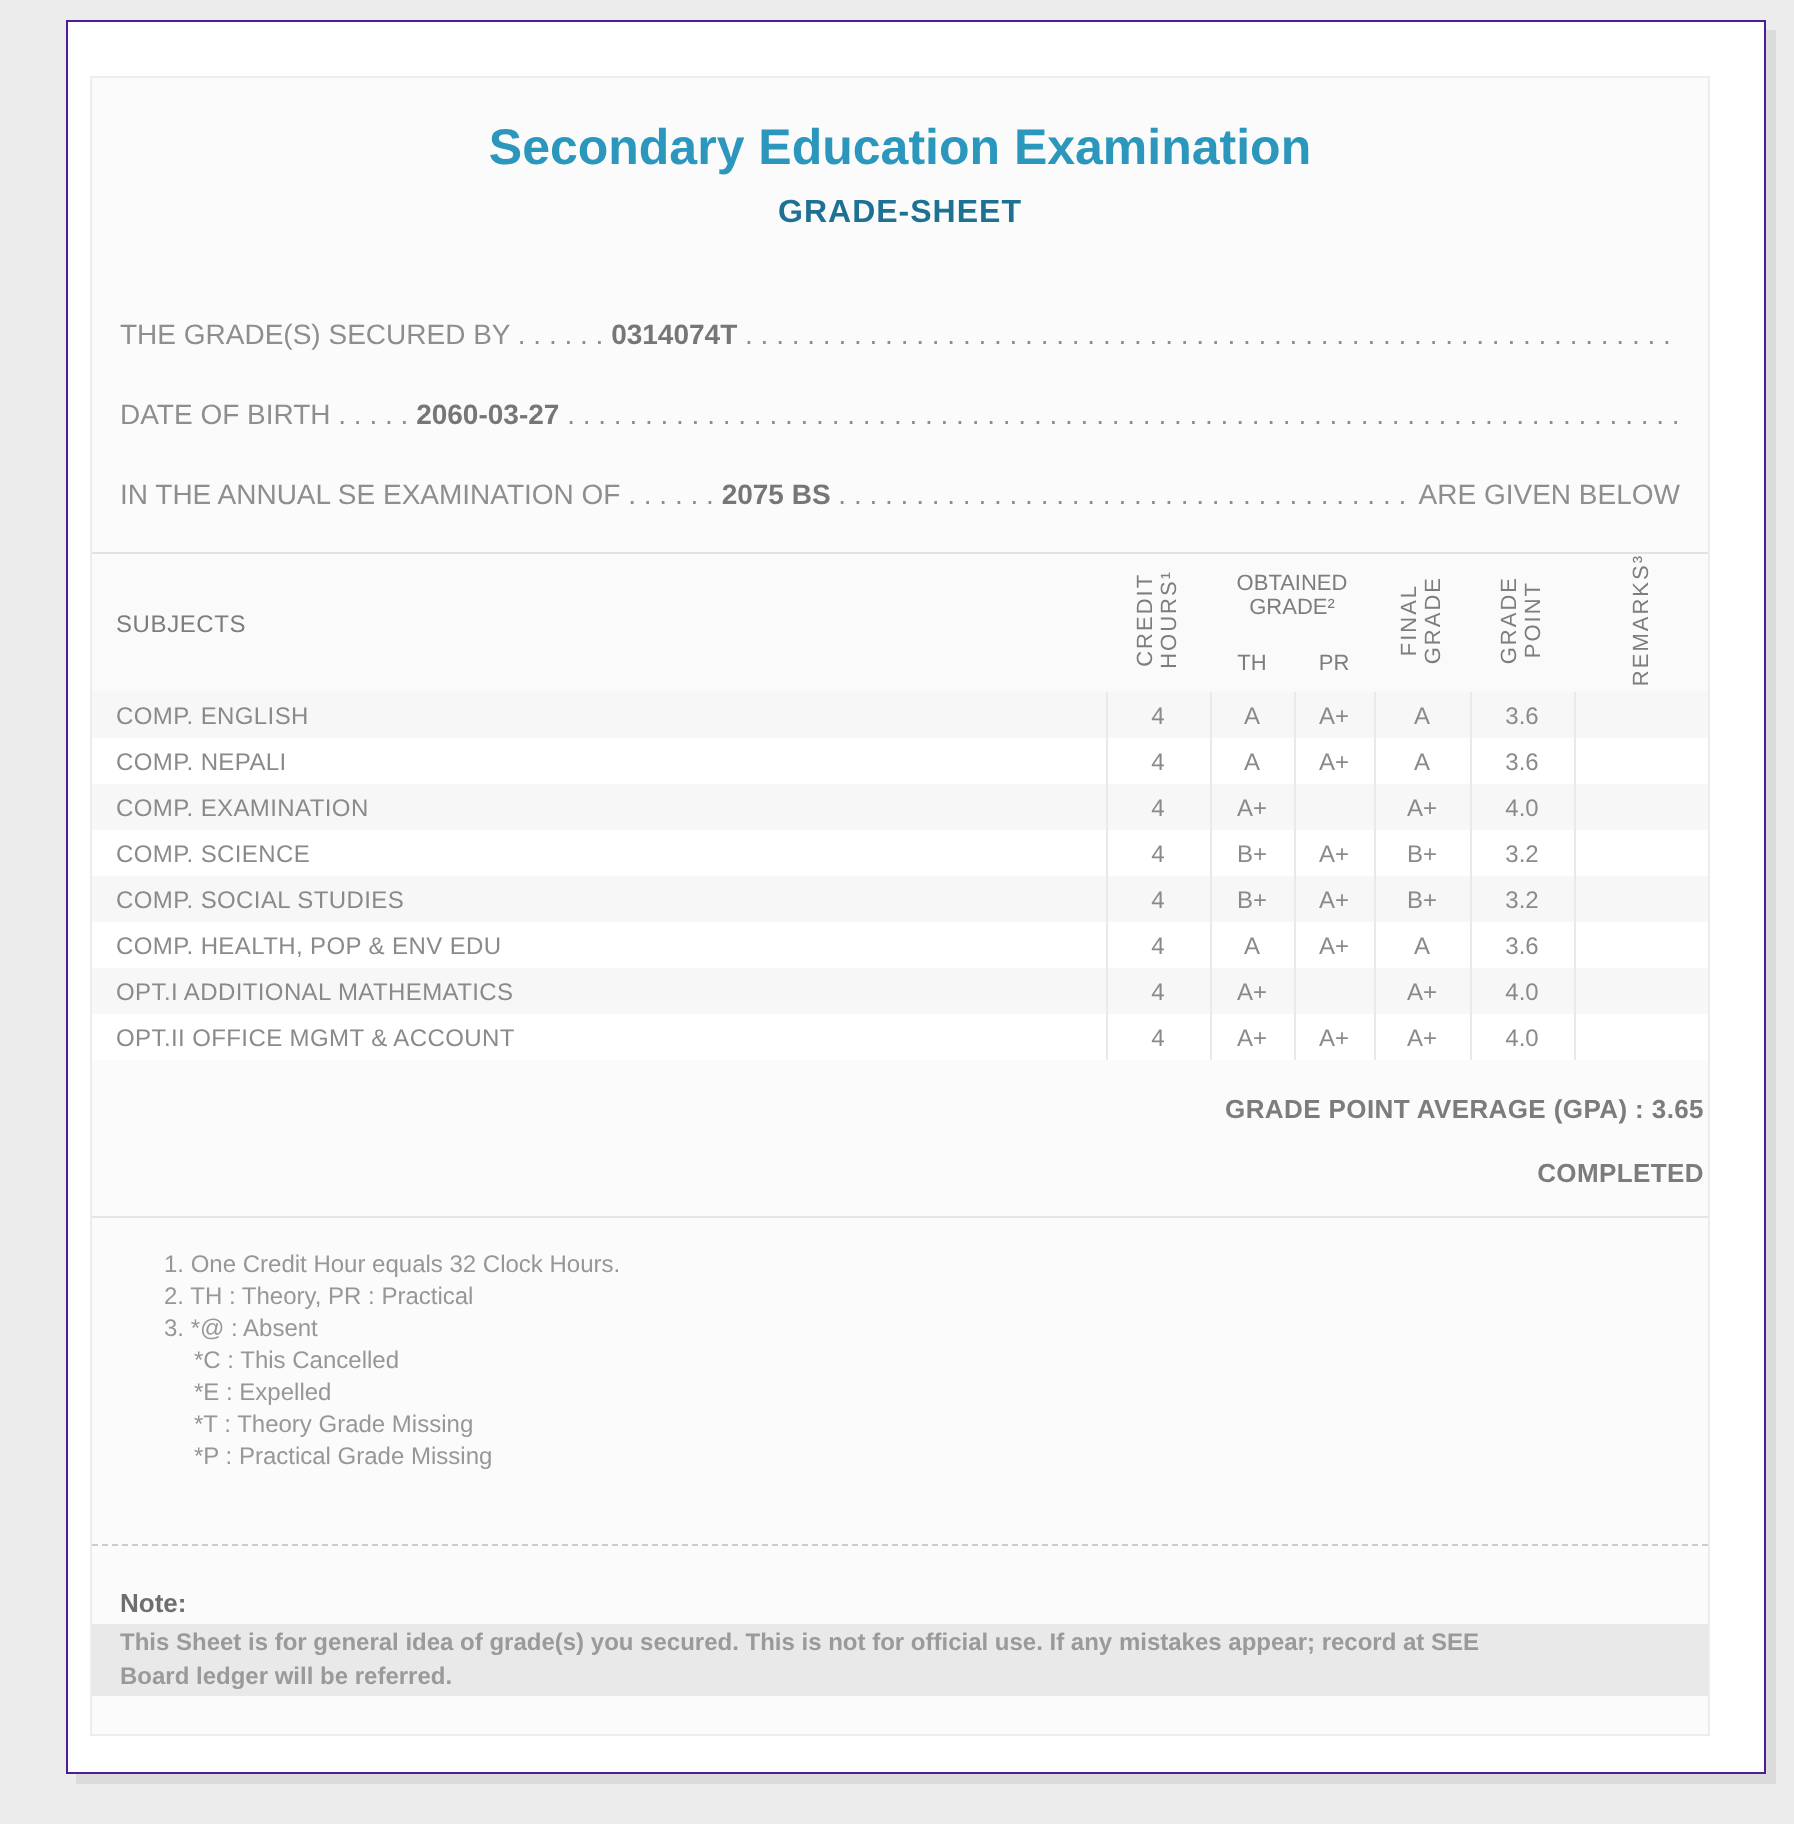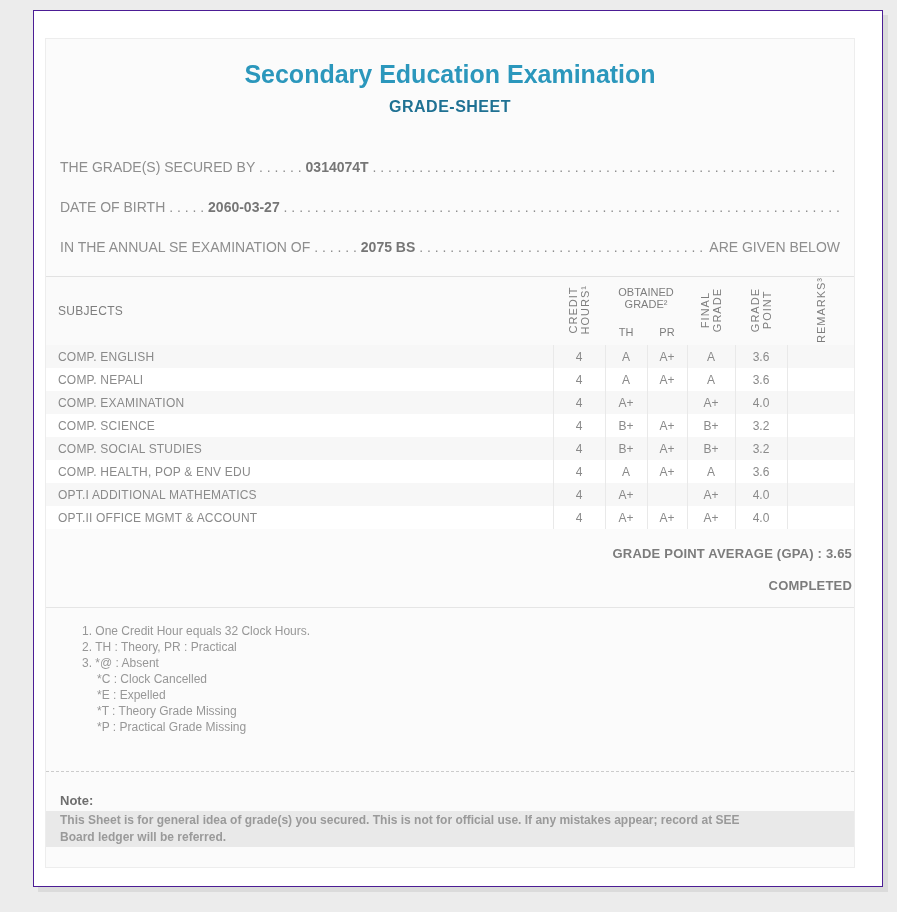--- a/index.html
+++ b/index.html
@@ -301,21 +301,21 @@
       </div>
       <div class="summary-line">
         <span>COMPLETED</span>
       </div>
     </div>
 
     <div class="footnotes">
       <div class="footnote-line">1. One Credit Hour equals 32 Clock Hours.</div>
       <div class="footnote-line">2. TH : Theory, PR : Practical</div>
       <div class="footnote-line">3. *@ : Absent</div>
-      <div class="footnote-line indent">*C : Clock Cancelled</div>
+      <div class="footnote-line indent">*C : This Cancelled</div>
       <div class="footnote-line indent">*E : Expelled</div>
       <div class="footnote-line indent">*T : Theory Grade Missing</div>
       <div class="footnote-line indent">*P : Practical Grade Missing</div>
     </div>
 
     <div class="separator"></div>
 
     <div class="note-section">
       <div class="note-title">Note:</div>
       <div class="note-body">This Sheet is for general idea of grade(s) you secured. This is not for official use. If any mistakes appear; record at SEE Board ledger will be referred.</div>

